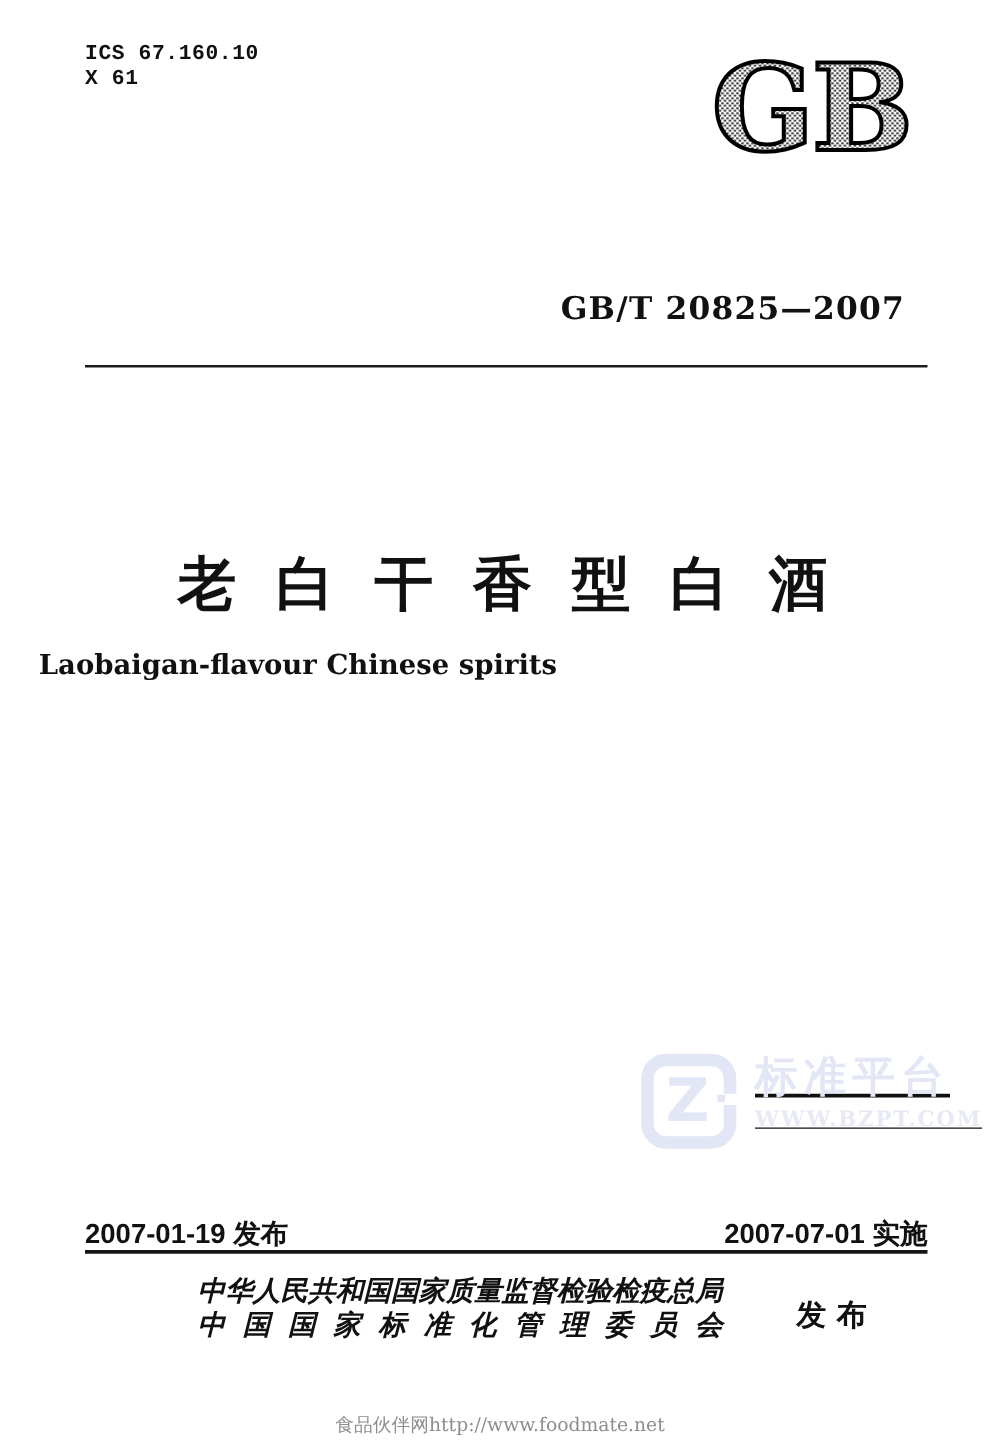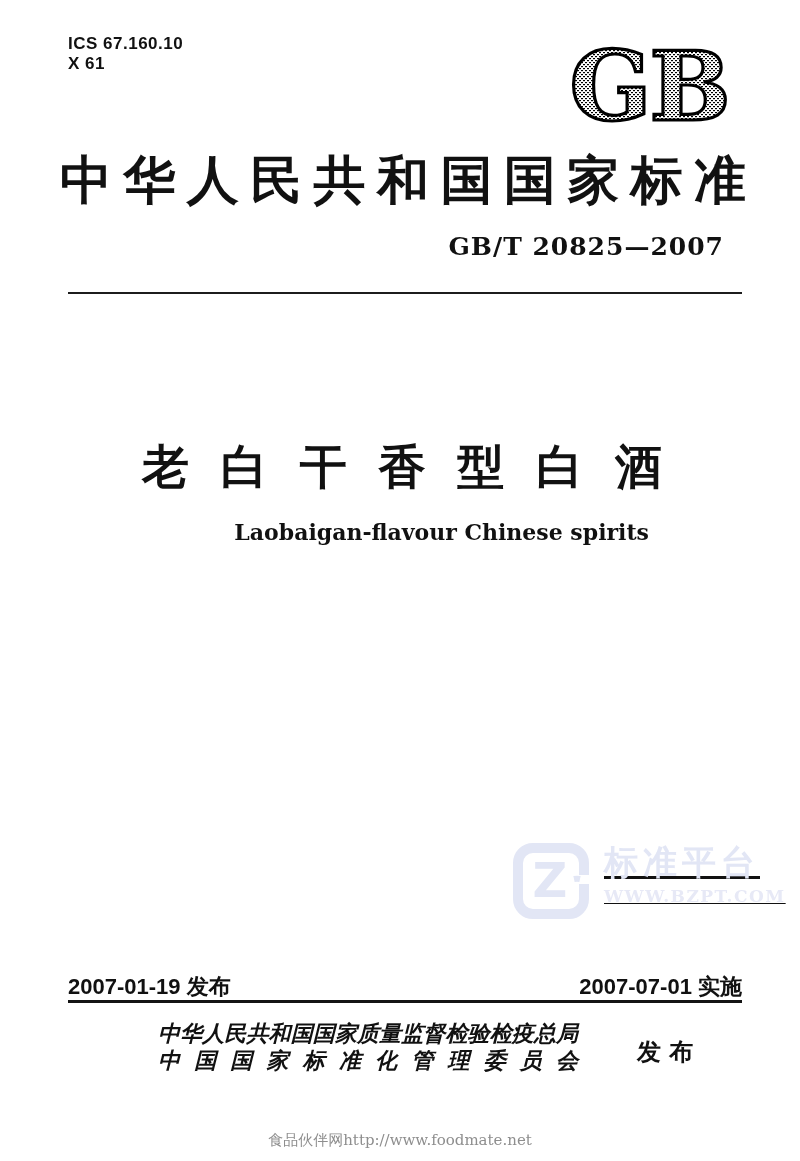--- a/index.html
+++ b/index.html
@@ -10,21 +10,21 @@
   }
   .page{
     position:relative;
     width:800px;height:1161px;
     background:#ffffff;
     overflow:hidden;
     color:#111;
   }
   .ics{
     position:absolute;left:68px;top:34px;
-    font-family:Liberation Sans, sans-serif;
+    font-family:Liberation Mono, monospace;
     font-weight:bold;font-size:17px;line-height:20px;
     letter-spacing:0.5px;
   }
   .gb-logo{
     position:absolute;left:553px;top:42px;
   }
   .heading{
     position:absolute;left:60px;top:146px;width:686px;
     font-size:52px;font-weight:bold;
     text-align:justify;text-align-last:justify;
@@ -42,23 +42,24 @@
     background:#1c1c1c;
   }
   .title-cn{
     position:absolute;left:142px;top:436px;width:520px;
     font-size:47px;font-weight:bold;
     text-align:justify;text-align-last:justify;
     font-family:"DejaVu Serif",serif;
   }
   .title-en{
     position:absolute;left:0;top:519px;width:649px;
-    text-align:right;
+    text-align:left;
     font-size:22px;font-weight:bold;
     font-family:"DejaVu Serif",serif;
+    padding-left:31px;
   }
   .watermark{
     position:absolute;left:512px;top:842px;
     display:flex;align-items:flex-start;gap:8px;
     user-select:none;
   }
   .wm-text{display:flex;flex-direction:column;text-decoration:underline;}
   .wm-name{
     font-size:34px;font-weight:bold;letter-spacing:5px;
     line-height:40px;
@@ -114,21 +115,20 @@
     <defs>
       <pattern id="gbhatch" width="4" height="4" patternUnits="userSpaceOnUse">
         <rect width="4" height="4" fill="#ffffff"></rect>
         <rect x="0" y="0" width="2" height="1.2" fill="#000000"></rect>
         <rect x="2" y="2" width="2" height="1.2" fill="#000000"></rect>
       </pattern>
     </defs>
     <text x="96" y="78" text-anchor="middle" font-family="'DejaVu Serif', serif" font-size="96" font-weight="bold" letter-spacing="-2" fill="url(#gbhatch)" stroke="#000000" stroke-width="3.2">GB</text>
   </svg>
 
-  <div class="heading">中华人民共和国国家标准</div>
 
   <div class="std-number">GB/T 20825—2007</div>
 
   <div class="rule-thin"></div>
 
   <div class="title-cn">老白干香型白酒</div>
 
   <div class="title-en">Laobaigan-flavour Chinese spirits</div>
 
   <div class="watermark">

